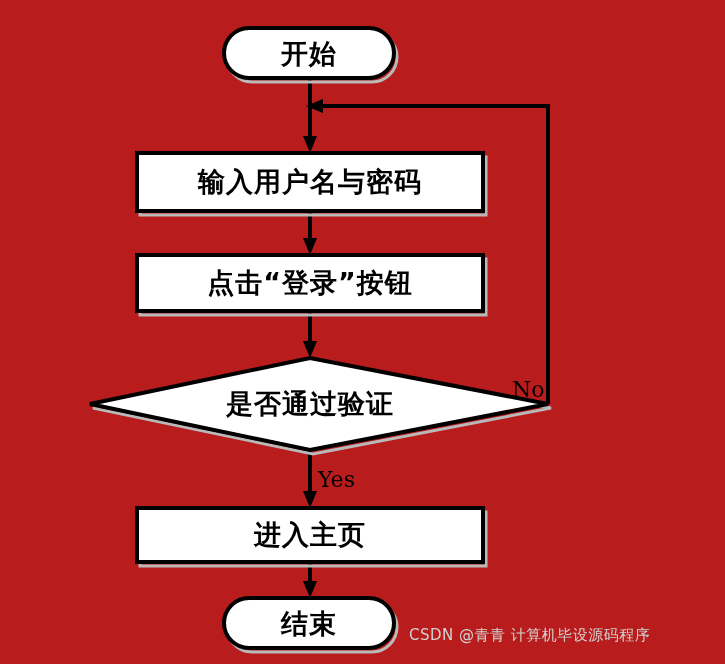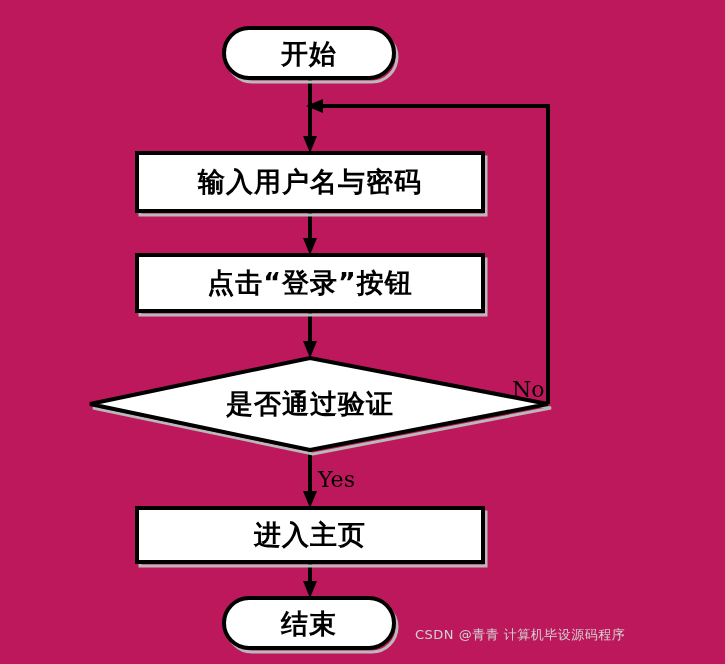--- a/index.html
+++ b/index.html
@@ -8,21 +8,21 @@
     padding: 0;
     background: #ffffff;
   }
   body {
     font-family: "DejaVu Sans", "Liberation Sans", sans-serif;
   }
   #flow-root {
     position: relative;
     width: 725px;
     height: 664px;
-    background: #be185d;
+    background: #b91c1c;
     overflow: hidden;
   }
   #flow-svg {
     position: absolute;
     left: 0;
     top: 0;
     width: 725px;
     height: 664px;
   }
   .node-label {
@@ -56,26 +56,25 @@
     stroke: #000000;
     stroke-width: 4;
     fill: none;
   }
   .arrow-head {
     fill: #000000;
   }
   .watermark {
     position: absolute;
     font-family: "DejaVu Sans", "Liberation Sans", sans-serif;
-    font-size: 13px;
+    font-size: 15px;
     color: #d2d2d2;
     white-space: nowrap;
     letter-spacing: 0.5px;
     user-select: none;
-    margin-left: 6px;
   }
 </style>
 </head>
 <body>
 
 <div id="flow-root">
 
   <svg id="flow-svg" viewBox="0 0 725 664" xmlns="http://www.w3.org/2000/svg">
 
     <g>

